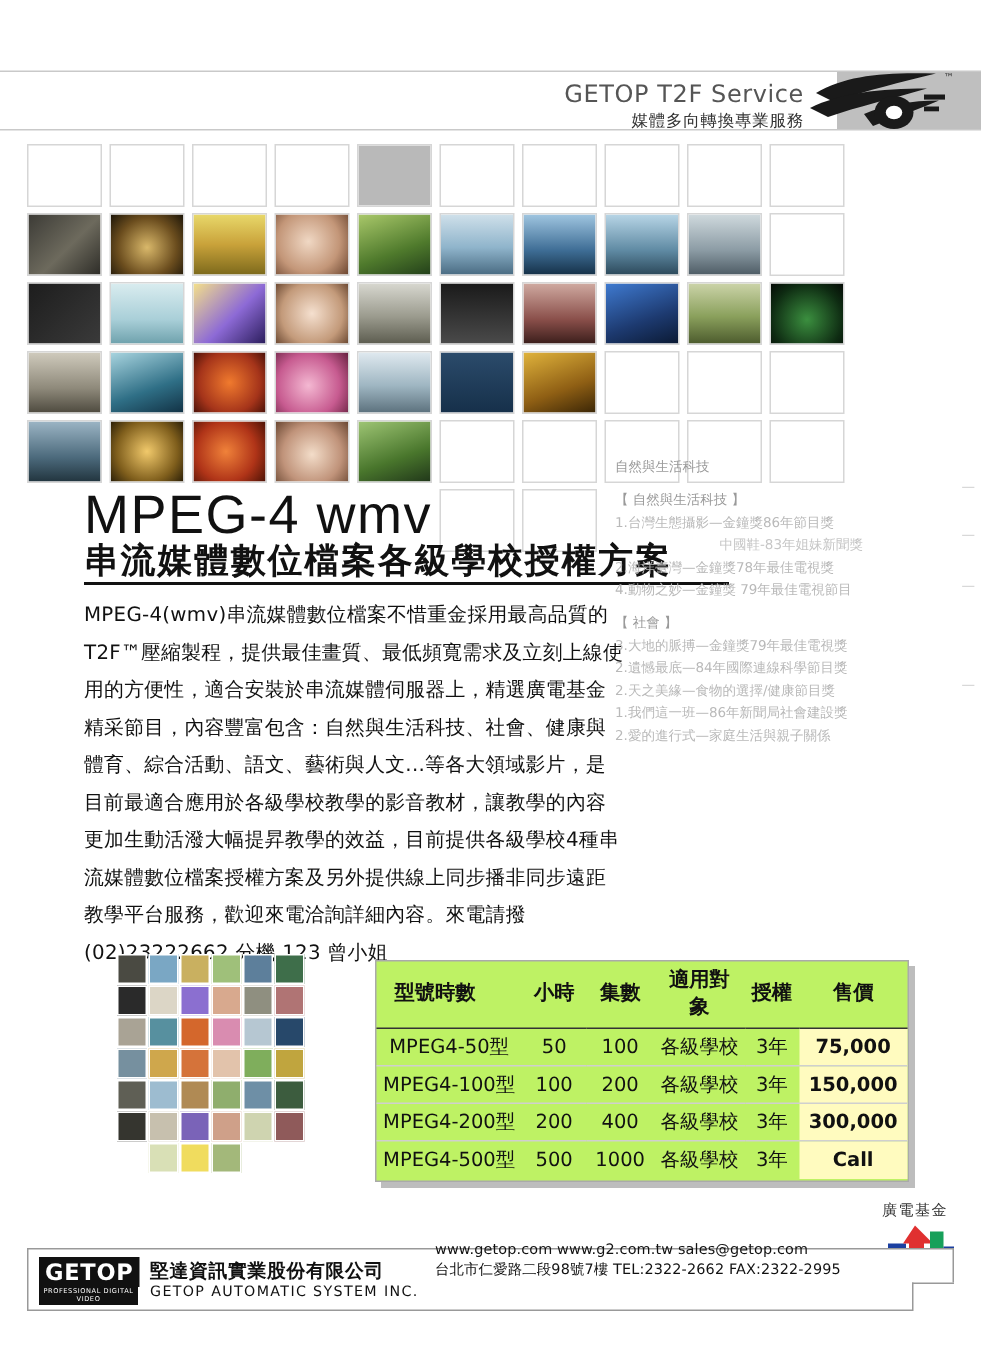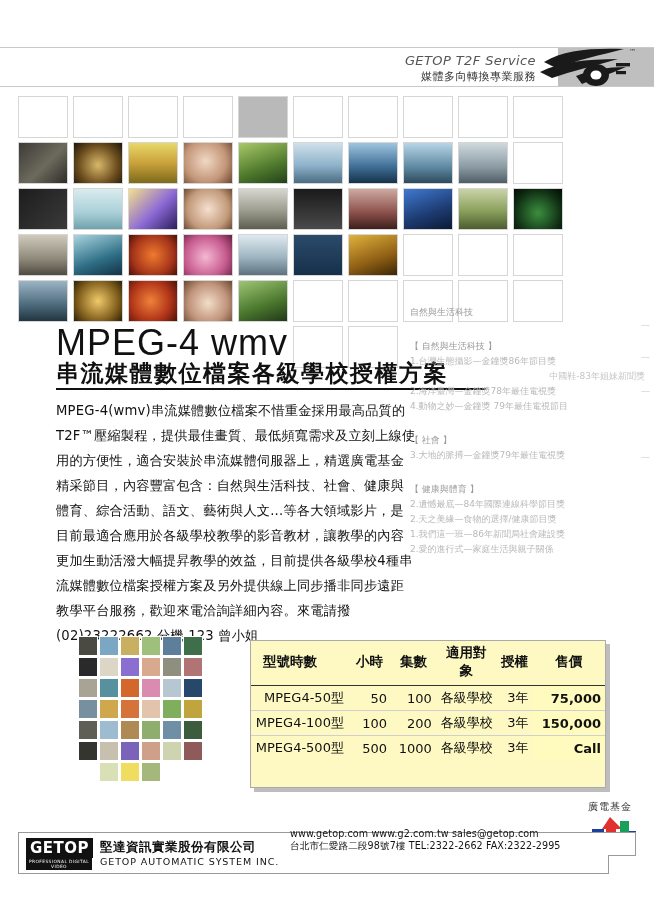--- a/index.html
+++ b/index.html
@@ -12,55 +12,55 @@
     overflow:hidden;
     color:#111;
   }
   #page { position:absolute; left:0; top:0; width:654px; height:897px; }
 
   
   .hdr-rule { position:absolute; left:0; top:47px; width:654px; height:1px; background:#c9c9c9; }
   .hdr-rule2 { position:absolute; left:0; top:86px; width:654px; height:1px; background:#c9c9c9; }
   .hdr-block { position:absolute; right:0; top:48px; width:96px; height:38px; background:#bfbfbf; }
   .hdr-text { position:absolute; right:118px; top:52px; text-align:right; line-height:1.35; }
-  .hdr-text .en { font-size:13px; color:#555; letter-spacing:.4px;font-style:italic; }
+  .hdr-text .en { font-size:16px; color:#555; letter-spacing:.4px; }
   .hdr-text .zh { font-size:11px; color:#333; letter-spacing:.5px; }
   .logo { position:absolute; right:20px; top:46px; width:96px; height:44px; }
   .logo .tm { position:absolute; right:-2px; top:2px; font-size:7px; color:#333; }
 
   
   .grid { position:absolute; left:18px; top:96px; }
   .cell { position:absolute; width:50px; height:42px; border:1px solid #d6d6d6; background:#fff; overflow:hidden; }
   .cell .tile { width:100%; height:100%; }
 
   
   .title-main { position:absolute; left:56px; top:322px; font-size:36px; letter-spacing:1px; color:#111; font-family:"Liberation Sans",sans-serif; }
   .title-sub { position:absolute; left:56px; top:358px; font-size:23px; font-weight:bold; letter-spacing:1.5px; color:#111; }
   .title-rule { position:absolute; left:56px; top:388px; width:430px; height:2px; background:#111; }
 
   
   .body-copy { position:absolute; left:56px; top:398px; width:360px; font-size:13.2px; line-height:25px; color:#111; letter-spacing:.2px; }
 
   
   .awards { position:absolute; left:410px; top:305px; width:235px; font-size:9px; color:#b9b9b9; line-height:15px; }
-  .awards .grp-title { color:#9a9a9a; margin-top:19px; }
+  .awards .grp-title { color:#9a9a9a; margin-top:7px; }
   .awards .head { color:#9a9a9a; }
-  .awards .center { text-align:right; color:#c6c6c6; }
+  .awards .center { text-align:center; color:#c6c6c6; }
   .edge-dash { position:absolute; right:4px; font-size:9px; color:#cfcfcf; }
 
   
   .mosaic { position:absolute; left:78px; top:636px; width:140px; height:140px; }
   .mcell { position:absolute; width:20px; height:20px; border:1px solid #fff; overflow:hidden; }
 
   
-  .table-wrap { position:absolute; left:250px; top:640px; width:356px; height:148px; border:1px solid #aaa; background:#fef9c3; }
+  .table-wrap { position:absolute; left:250px; top:640px; width:356px; height:148px; border:1px solid #aaa; background:#bef264; }
   table.price { width:100%; border-collapse:collapse; font-size:13px; }
   table.price th, table.price td { padding:3px 4px; }
   table.price thead th { font-weight:bold; font-size:13.5px; color:#111; text-align:center; border-bottom:1.5px solid #333; padding-bottom:5px; }
-  table.price tbody td { border-bottom:1px solid #cfcfcf; text-align:right; height:25px; }
+  table.price tbody td { border-bottom:1px solid #cfcfcf; text-align:center; height:25px; }
   table.price tbody tr:last-child td { border-bottom:none; }
   td.model { text-align:left; padding-left:12px; }
   td.price-cell { background:#fffbbf; font-weight:bold; color:#111; width:74px; }
   .tbl-shadow { position:absolute; left:254px; top:644px; width:356px; height:148px; background:#bdbdbd; z-index:-1; }
 
   
   .fund-label { position:absolute; right:22px; top:800px; font-size:10px; color:#333; letter-spacing:1px; }
   .fund-mark { position:absolute; right:18px; top:815px; width:44px; height:46px; }
 
   
@@ -237,21 +237,20 @@
 
     <div class="grp-title">【 自然與生活科技 】</div>
     <div>1.台灣生態攝影—金鐘獎86年節目獎</div>
     <div class="center">中國鞋-83年姐妹新聞獎</div>
     <div>2.海洋臺灣—金鐘獎78年最佳電視獎</div>
     <div>4.動物之妙—金鐘獎 79年最佳電視節目</div>
 
     <div class="grp-title">【 社會 】</div>
     <div>3.大地的脈搏—金鐘獎79年最佳電視獎</div>
 
-    <div class="grp-title">【 健康與體育 】</div>
     <div>2.遺憾最底—84年國際連線科學節目獎</div>
     <div>2.天之美緣—食物的選擇/健康節目獎</div>
 
     <div>1.我們這一班—86年新聞局社會建設獎</div>
     <div>2.愛的進行式—家庭生活與親子關係</div>
   </div>
 
   <div class="edge-dash" style="top:320px;">—</div>
   <div class="edge-dash" style="top:352px;">—</div>
   <div class="edge-dash" style="top:386px;">—</div>
@@ -327,20 +326,28 @@
           <td>3年</td>
           <td class="price-cell">75,000</td>
         </tr>
         <tr>
           <td class="model">MPEG4-100型</td>
           <td>100</td>
           <td>200</td>
           <td>各級學校</td>
           <td>3年</td>
           <td class="price-cell">150,000</td>
+        </tr>
+        <tr>
+          <td class="model">MPEG4-200型</td>
+          <td>200</td>
+          <td>400</td>
+          <td>各級學校</td>
+          <td>3年</td>
+          <td class="price-cell">300,000</td>
         </tr>
         <tr>
           <td class="model">MPEG4-500型</td>
           <td>500</td>
           <td>1000</td>
           <td>各級學校</td>
           <td>3年</td>
           <td class="price-cell">Call</td>
         </tr>
       </tbody>

